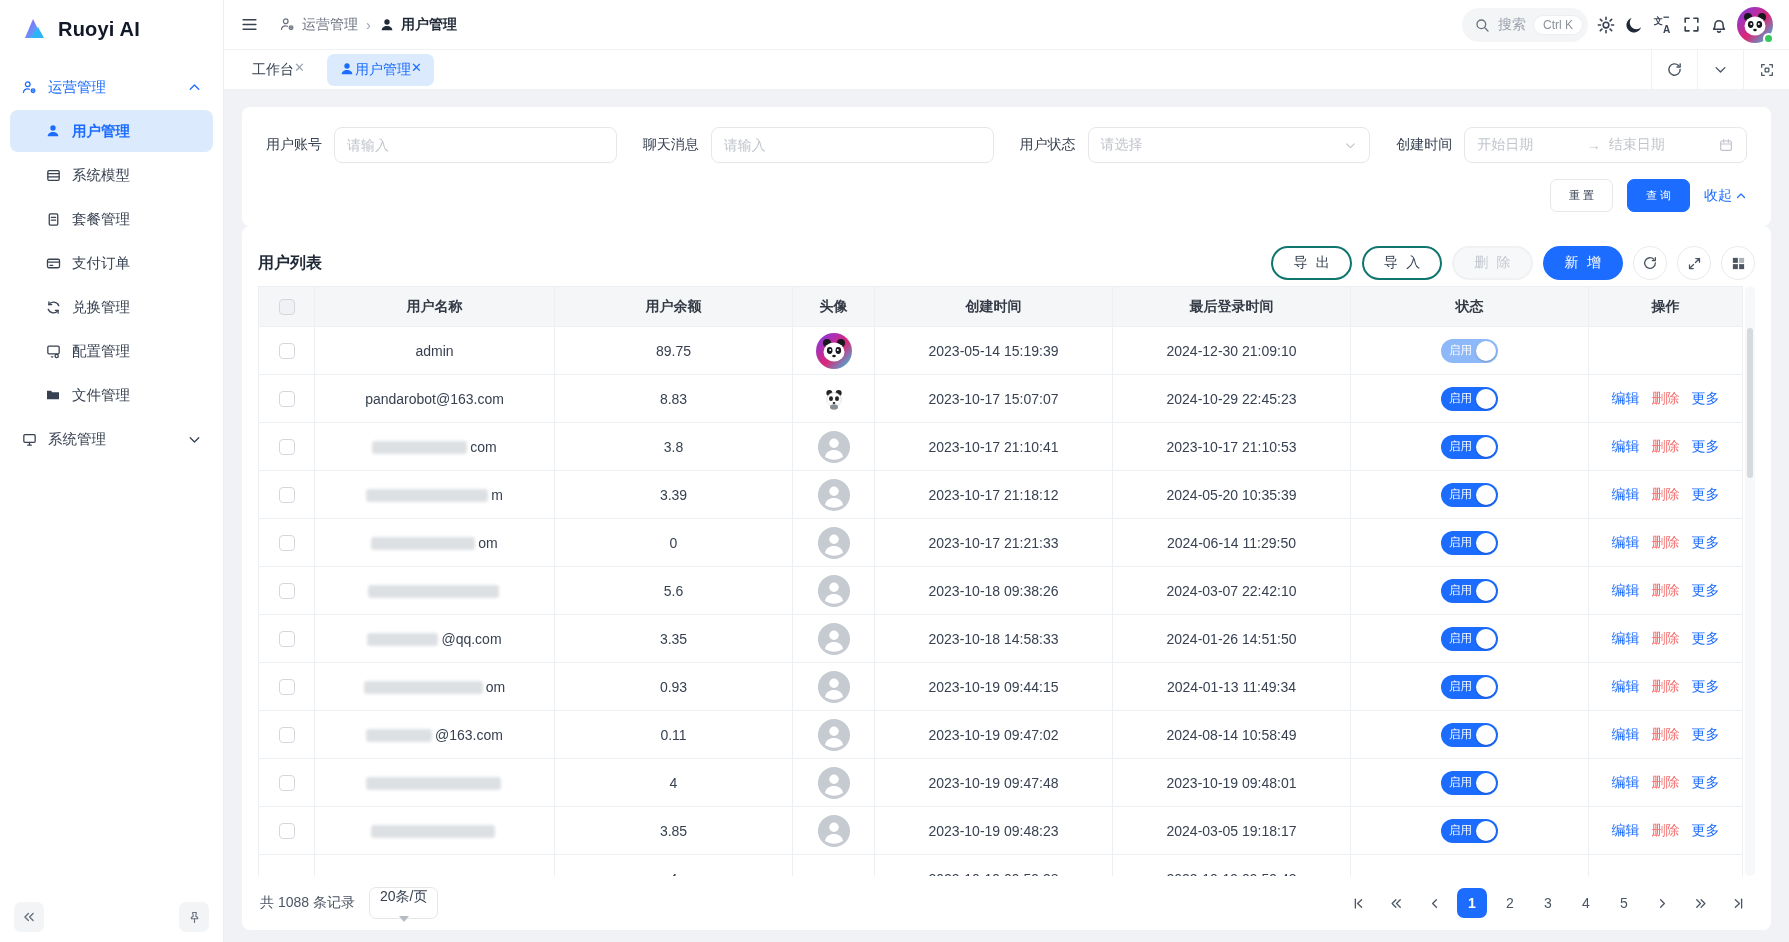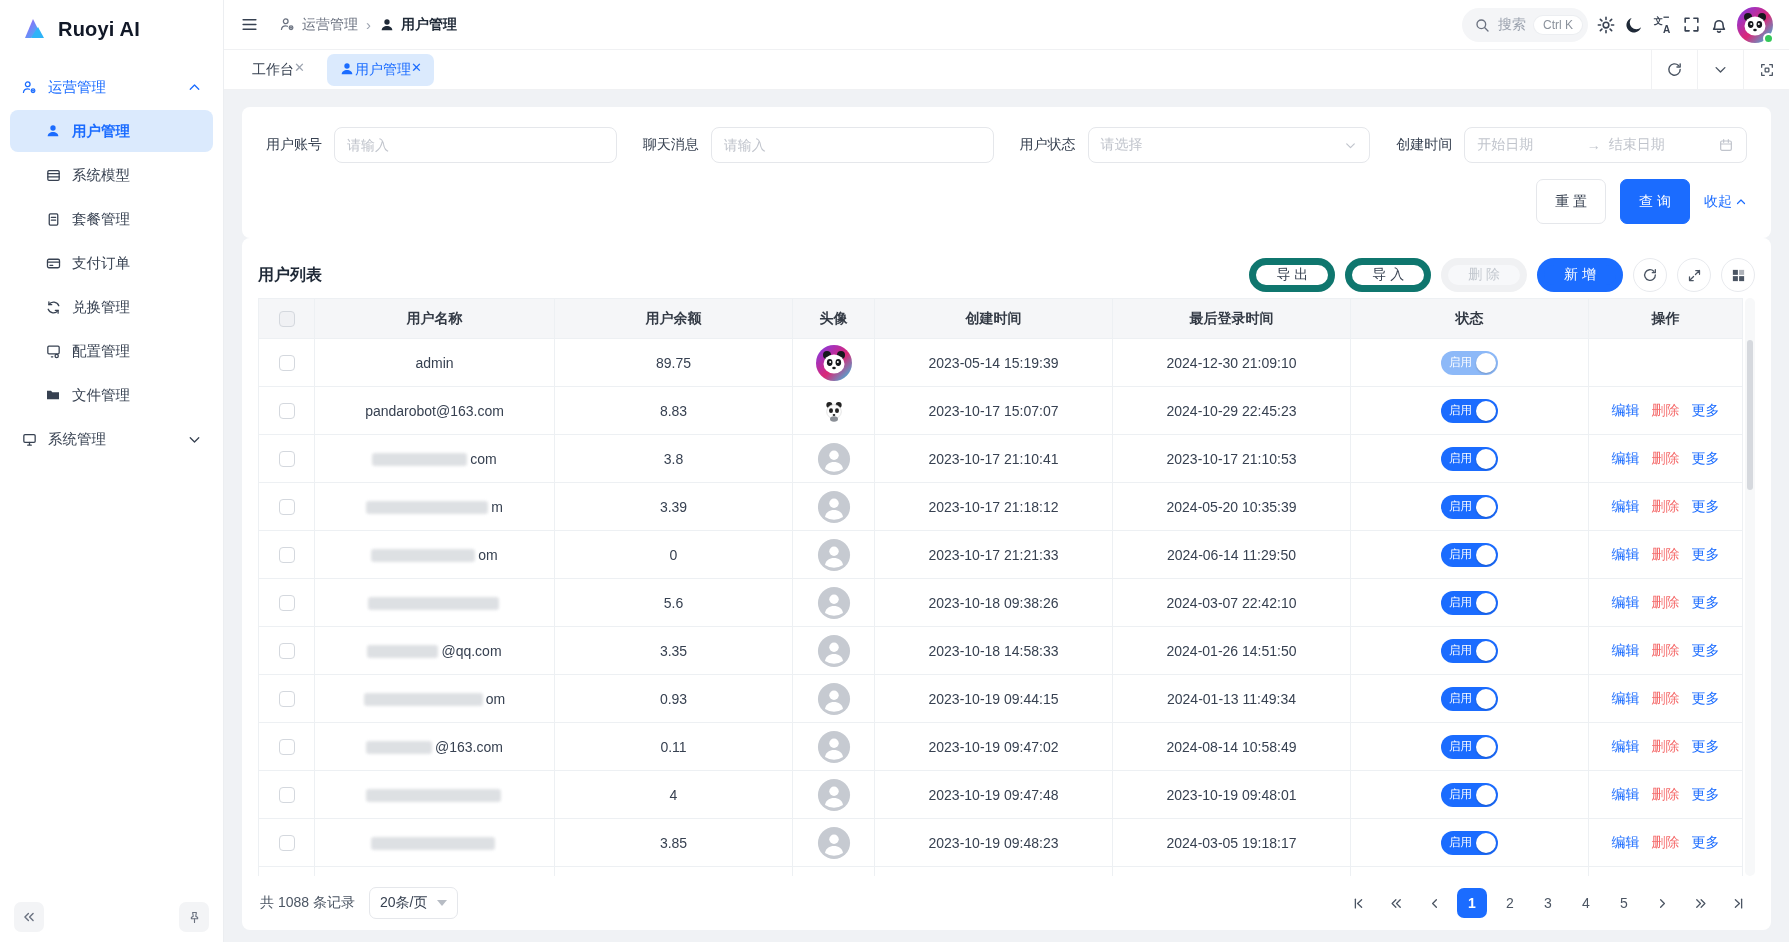--- a/index.html
+++ b/index.html
@@ -54,30 +54,30 @@
   .field{display:flex;align-items:center;gap:12px;flex:1;min-width:0;}
   .field .flabel{white-space:nowrap;color:#374151;}
   .ctrl{flex:1;height:36px;border:1px solid #e5e7eb;border-radius:8px;display:flex;align-items:center;padding:0 12px;color:#c0c4cc;background:#fff;cursor:text;min-width:0;}
   input.ctrl{outline:none;font-size:14px;font-family:inherit;}
   input.ctrl::placeholder{color:#c0c4cc;}
   .ctrl.select{cursor:pointer;justify-content:space-between;}
   .ctrl.dates{cursor:pointer;gap:8px;}
   .ctrl.dates .dsep{color:#c0c4cc;}
   .ctrl.dates .dph{flex:1;}
   .filter-actions{display:flex;justify-content:flex-end;align-items:center;gap:14px;margin-top:16px;}
-  .btn{height:45px;padding:0 18px;border-radius:7px;border:1px solid #e5e7eb;background:#fff;color:#374151;font-size:14px;display:flex;align-items:center;justify-content:center;cursor:pointer;font-family:inherit;}
+  .btn{height:33px;padding:0 18px;border-radius:7px;border:1px solid #e5e7eb;background:#fff;color:#374151;font-size:11px;display:flex;align-items:center;justify-content:center;cursor:pointer;font-family:inherit;}
   .btn.primary{background:var(--accent);border-color:var(--accent);color:#fff;}
   .linklike{color:var(--accent);display:flex;align-items:center;gap:3px;cursor:pointer;}
 
   
   .table-card{flex:1;display:flex;flex-direction:column;padding:14px 16px 0;min-height:0;}
   .card-head{height:46px;display:flex;align-items:center;justify-content:space-between;}
   .card-title{font-size:16px;font-weight:700;color:#1f2937;}
   .toolbar{display:flex;align-items:center;gap:10px;}
-  .pill-btn{height:34px;padding:0 20px;border-radius:17px;border:7px solid #0f766e;background:#fff;color:#374151;cursor:pointer;display:flex;align-items:center;font-family:Liberation Sans, sans-serif;font-size:14px;}
+  .pill-btn{height:34px;padding:0 20px;border-radius:17px;border:2px solid #0f766e;background:#fff;color:#374151;cursor:pointer;display:flex;align-items:center;font-family:Liberation Mono, monospace;font-size:14px;}
   .pill-btn.disabled{background:#f7f8fa;color:#c3c8cf;border-color:#f0f1f3;cursor:not-allowed;}
   .pill-btn.primary{background:var(--accent);border-color:var(--accent);color:#fff;}
   .circ-btn{width:34px;height:34px;border-radius:50%;border:1px solid #e8eaee;background:#fff;display:flex;align-items:center;justify-content:center;color:#4b5563;cursor:pointer;}
 
   .table-wrap{position:relative;flex:1;overflow:hidden;padding-right:12px;min-height:0;}
   table{width:100%;border-collapse:collapse;table-layout:fixed;}
   th,td{border:1px solid #edf0f3;text-align:center;color:#374151;}
   th{background:#f5f6f8;height:40px;font-weight:700;color:#333a45;font-size:14px;}
   td{height:48px;font-size:14px;background:#fff;}
   tr.trow td{overflow:hidden;white-space:nowrap;}
@@ -89,21 +89,21 @@
   .toggle .tlabel{color:#fff;font-size:11.5px;margin-left:8px;}
   .toggle .knob{position:absolute;right:2px;width:20px;height:20px;border-radius:50%;background:#fff;box-shadow:0 1px 2px rgba(0,0,0,.2);}
   .toggle.muted{background:var(--accent-mut);}
   .rowlink{cursor:pointer;margin:0 6px;color:var(--accent);}
   .rowlink.danger{color:var(--danger);}
   .vscroll{position:absolute;top:0;right:0;width:10px;height:100%;background:#f7f8f9;border-radius:5px;}
   .vscroll .thumb{position:absolute;top:42px;left:2px;width:6px;height:150px;border-radius:3px;background:#d6d9de;}
 
   .card-foot{height:54px;display:flex;align-items:center;justify-content:space-between;padding:0 2px;}
   .foot-left{display:flex;align-items:center;gap:14px;color:#4b5563;}
-  .psize{height:32px;border:1px solid #e5e7eb;border-radius:7px;display:flex;align-items:center;gap:10px;padding:0 10px;cursor:pointer;color:#374151;}
+  .psize{height:32px;border:1px solid #e5e7eb;border-radius:7px;display:flex;align-items:center;gap:10px;padding:0 10px;cursor:pointer;color:#374151;flex-direction:column;}
   .caret-down{width:0;height:0;border-left:5px solid transparent;border-right:5px solid transparent;border-top:6px solid #b7bcc4;}
   .pager{display:flex;align-items:center;gap:8px;}
   .pg{min-width:30px;height:30px;border-radius:7px;display:flex;align-items:center;justify-content:center;color:#4b5563;cursor:pointer;font-size:14px;}
   .pg.num{padding:0 6px;}
   .pg.active{background:var(--accent);color:#fff;font-weight:600;}
 </style>
 </head>
 <body>
 
 <div class="app">

